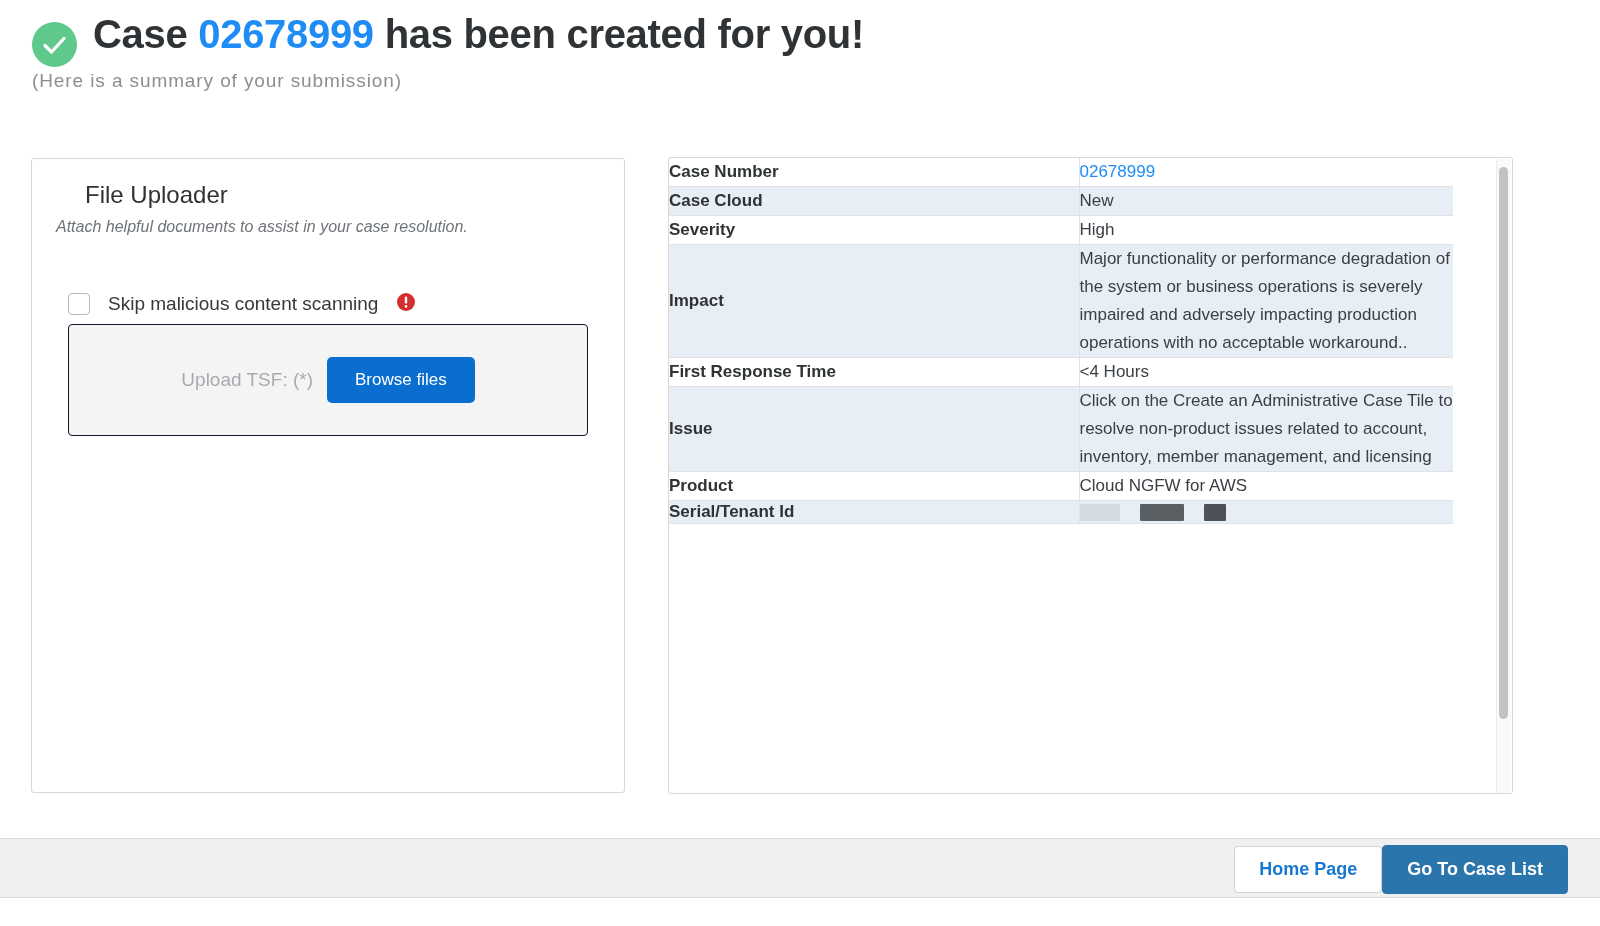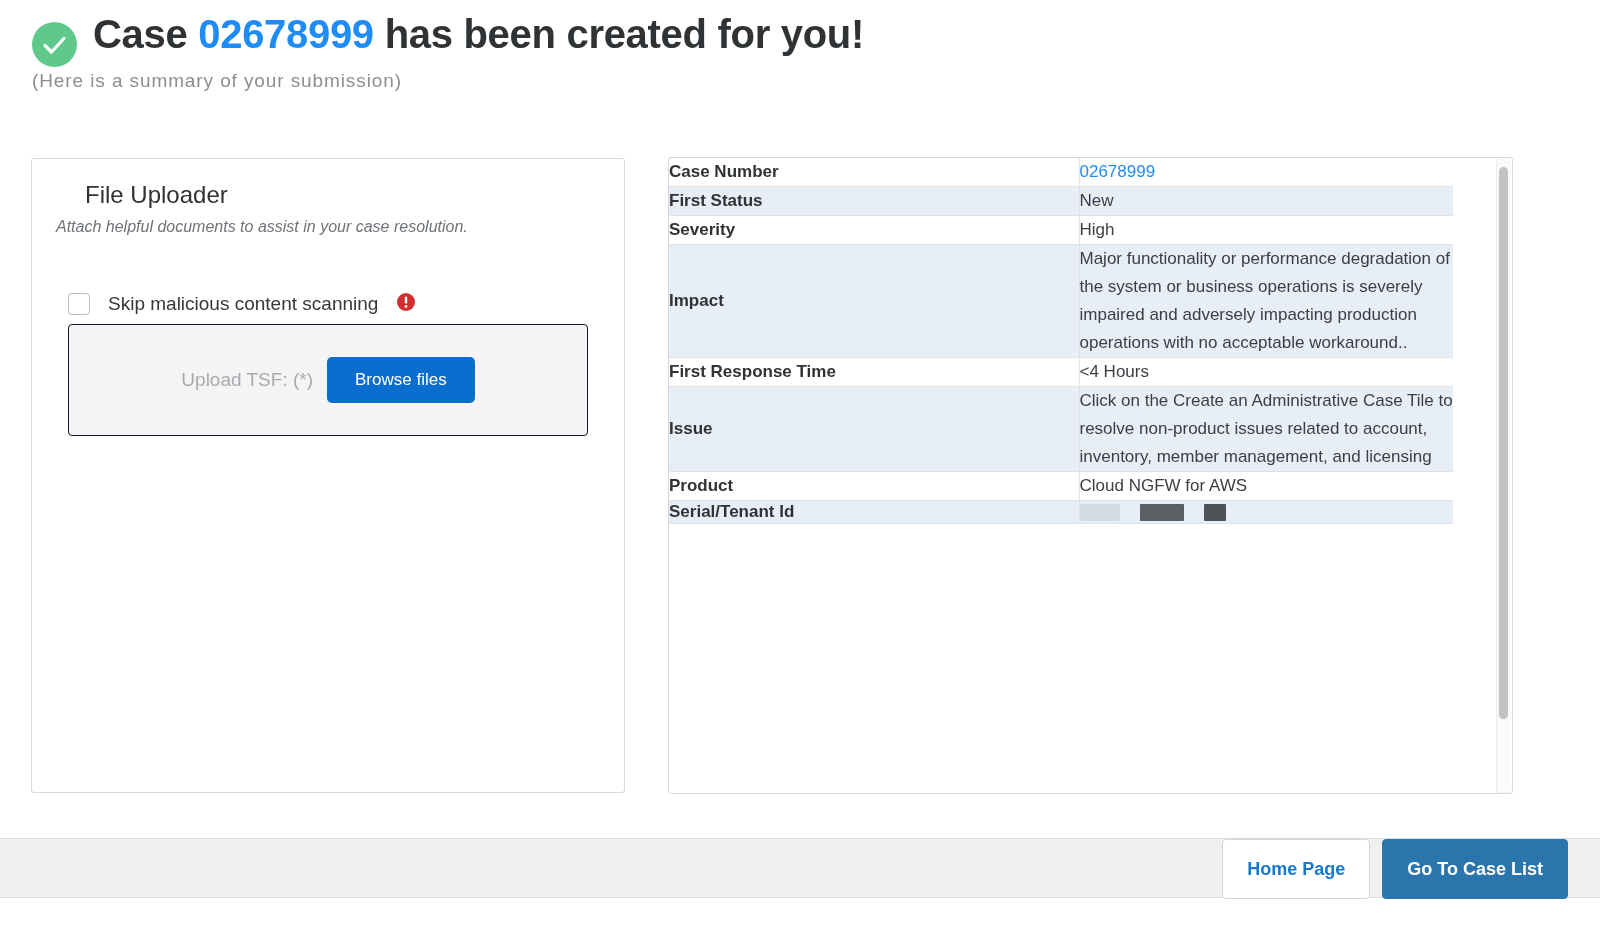--- a/index.html
+++ b/index.html
@@ -197,21 +197,21 @@
     width: 1600px; height: 60px;
     background: #f0f0f0;
     border-top: 1px solid #dcdcdc;
     border-bottom: 1px solid #dcdcdc;
   }
   .footer-actions {
     position: absolute;
     right: 32px; top: 0;
     height: 60px;
     display: flex;
-    gap: 12px;
+    align-items: center;
   }
   .btn-secondary {
     background: #ffffff;
     border: 1px solid #d4d4d4;
     border-radius: 4px;
     color: #1878d0;
     font-size: 18px;
     font-weight: bold;
     padding: 12px 24px;
     cursor: pointer;
@@ -268,21 +268,21 @@
 
 <div class="summary-card">
   <div class="summary-inner">
     <table class="summary">
       <tbody>
           <tr>
             <td class="k">Case Number</td>
             <td class="v"><span class="link">02678999</span></td>
           </tr>
           <tr class="alt">
-            <td class="k">First Status</td>
+            <td class="k">Case Cloud</td>
             <td class="v">New</td>
           </tr>
           <tr>
             <td class="k">Severity</td>
             <td class="v">High</td>
           </tr>
           <tr class="alt">
             <td class="k">Impact</td>
             <td class="v">Major functionality or performance degradation of the system or business operations is severely impaired and adversely impacting production operations with no acceptable workaround..</td>
           </tr>

